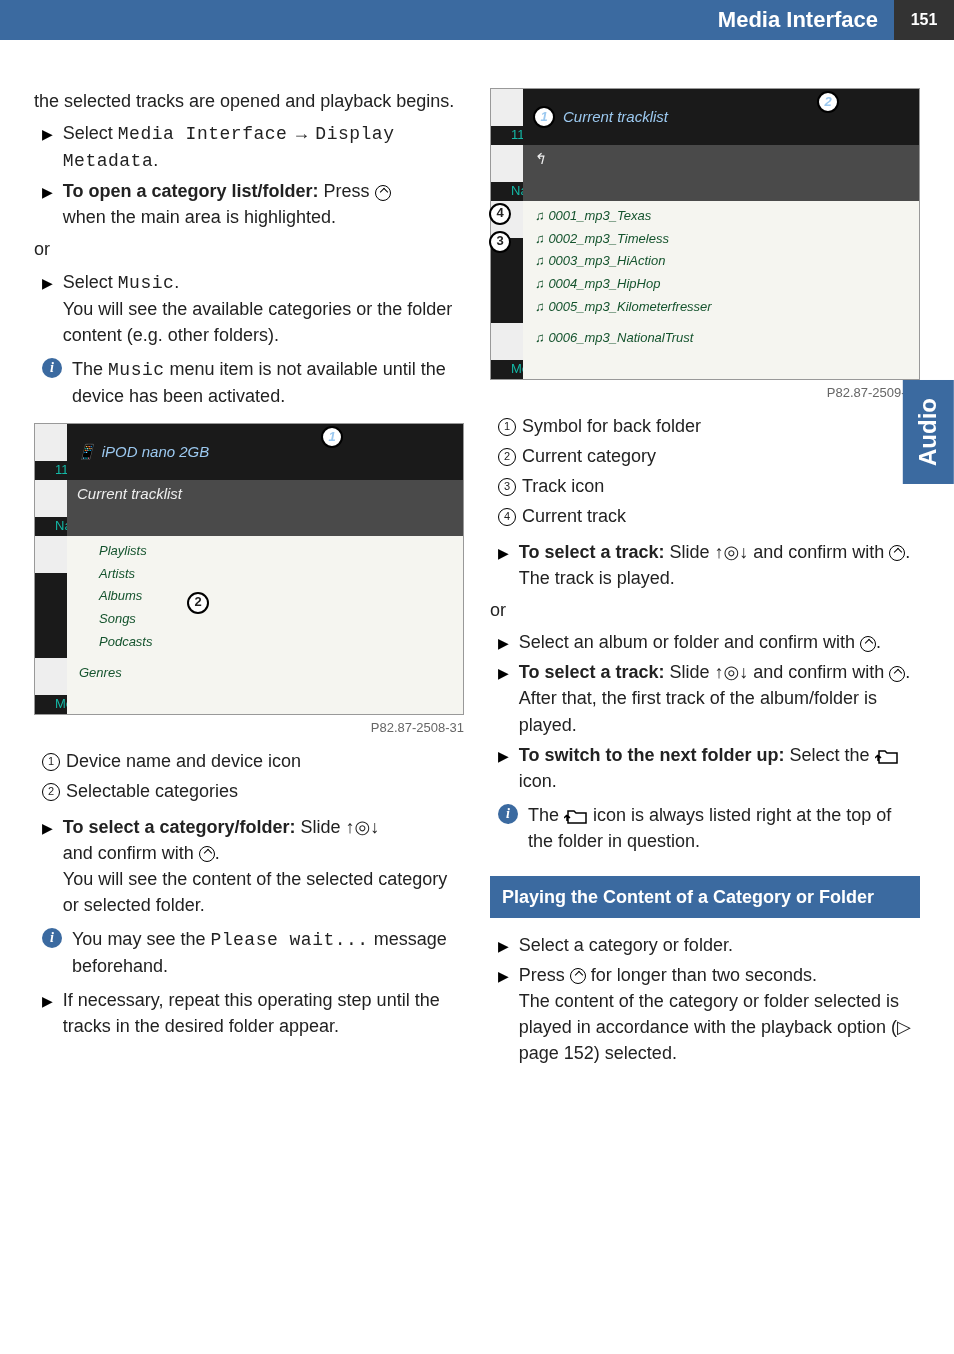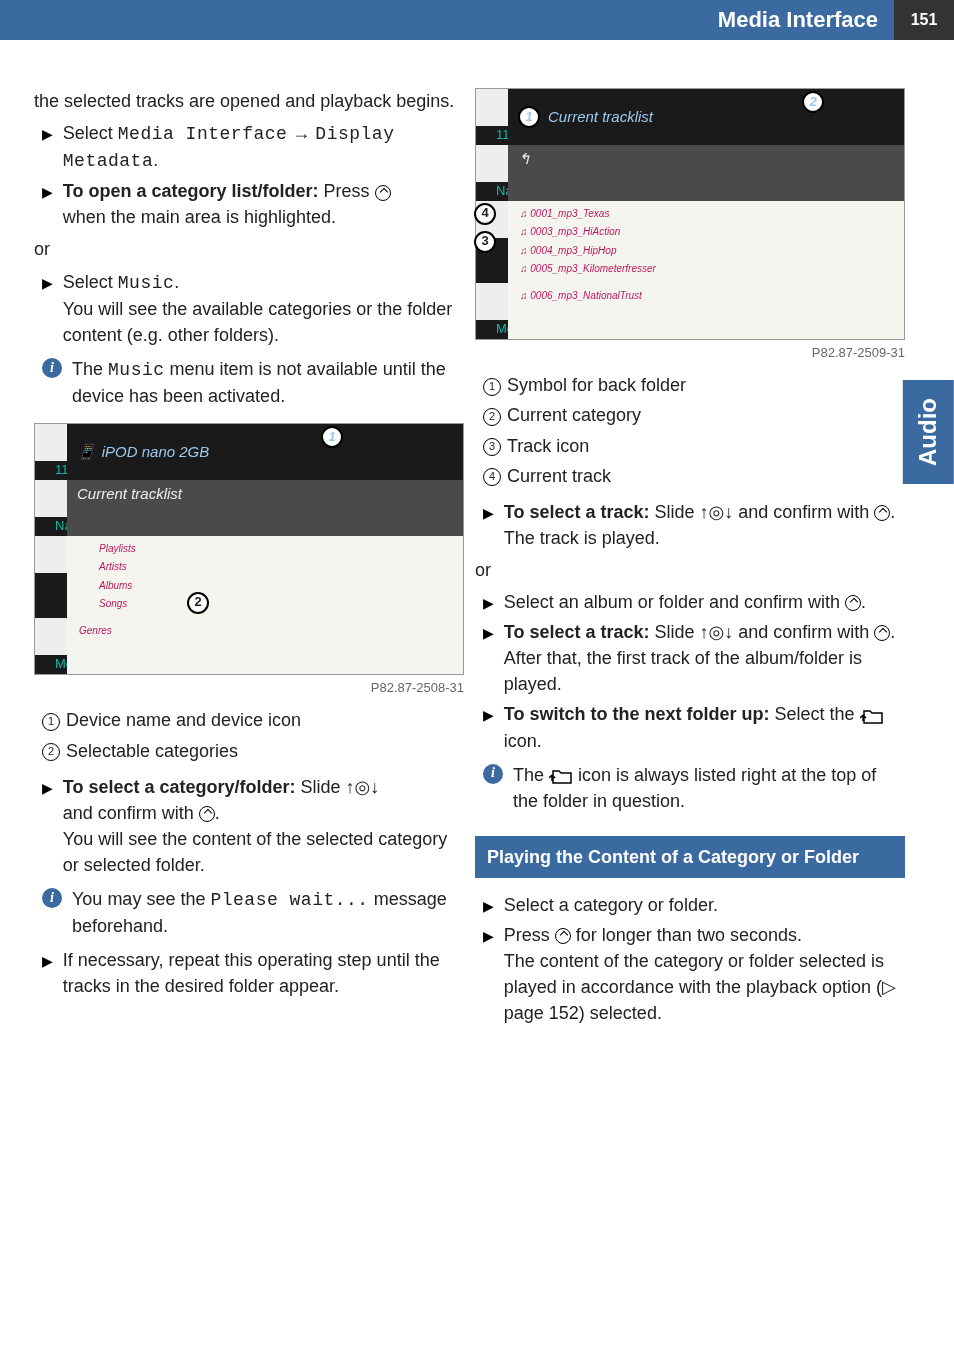--- a/index.html
+++ b/index.html
@@ -47,20 +47,21 @@
       font-size: 24px;
       padding: 18px 8px;
       writing-mode: vertical-rl;
       transform: rotate(180deg);
       border-radius: 0 0 0 0;
     }
     .columns {
       display: flex;
       padding: 48px 34px 0 34px;
       gap: 11px;
+      justify-content: space-between;
     }
     .col { width: 430px; }
     p { margin-bottom: 6px; }
     .step {
       display: flex;
       margin-bottom: 4px;
       padding-left: 8px;
     }
     .step .triangle {
       color: #000;
@@ -151,23 +152,23 @@
       font-style: italic;
       padding: 3px 10px;
       font-size: 15px;
     }
     .ss-list {
       background: #f5f5f0;
       padding: 4px 0;
     }
     .ss-list div {
       font-style: italic;
-      color: #be185d;
+      color: #14532d;
       padding: 2px 12px;
-      font-size: 10px;
+      font-size: 13px;
     }
     .ss-caption {
       text-align: right;
       font-size: 13px;
       color: #666;
       margin-bottom: 10px;
     }
     .callout-circ {
       display: inline-flex;
       width: 22px;
@@ -264,20 +265,21 @@
         <div class="ss-lab">Nav</div>
         <div class="ss-body ss-subhead">Current tracklist</div>
       </div>
       <div class="ss-sidebar-row">
         <div class="ss-lab"></div>
         <div class="ss-body ss-list" style="position:relative;padding-left:20px;">
           <div>Playlists</div>
           <div>Artists</div>
           <div>Albums</div>
           <div>Songs</div>
+          <div>Podcasts</div>
           <span class="callout-circ" style="position:absolute;left:120px;top:56px;">2</span>
         </div>
       </div>
       <div class="ss-sidebar-row">
         <div class="ss-lab">Med</div>
         <div class="ss-body ss-list">
             <div>Genres</div>
           </div>
       </div>
     </div>
@@ -322,20 +324,21 @@
         </div>
       </div>
       <div class="ss-sidebar-row">
         <div class="ss-lab">Nav</div>
         <div class="ss-body ss-subhead"><span>↰</span></div>
       </div>
       <div class="ss-sidebar-row" style="position:relative;">
         <div class="ss-lab"></div>
         <div class="ss-body ss-list">
           <div><span>♫ </span><span>0001_mp3_Texas</span></div>
+          <div><span>♫ </span><span>0002_mp3_Timeless</span></div>
           <div><span>♫ </span><span>0003_mp3_HiAction</span></div>
           <div><span>♫ </span><span>0004_mp3_HipHop</span></div>
           <div><span>♫ </span><span>0005_mp3_Kilometerfresser</span></div>
         </div>
         <span class="callout-circ" style="position:absolute;left:-2px;top:2px;">4</span>
         <span class="callout-circ" style="position:absolute;left:-2px;top:30px;">3</span>
       </div>
       <div class="ss-sidebar-row">
         <div class="ss-lab">Med</div>
         <div class="ss-body ss-list">

